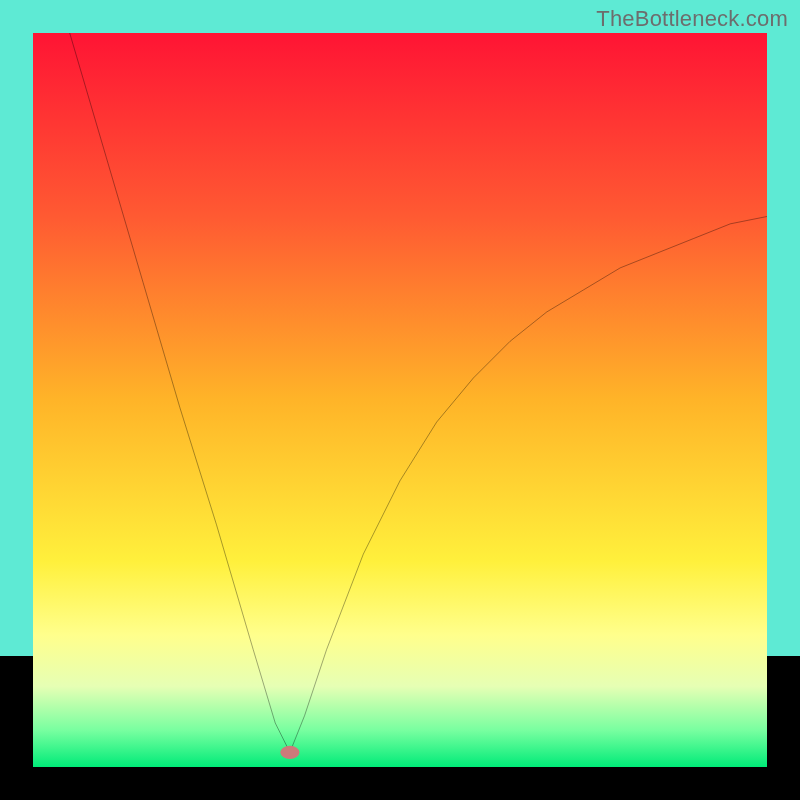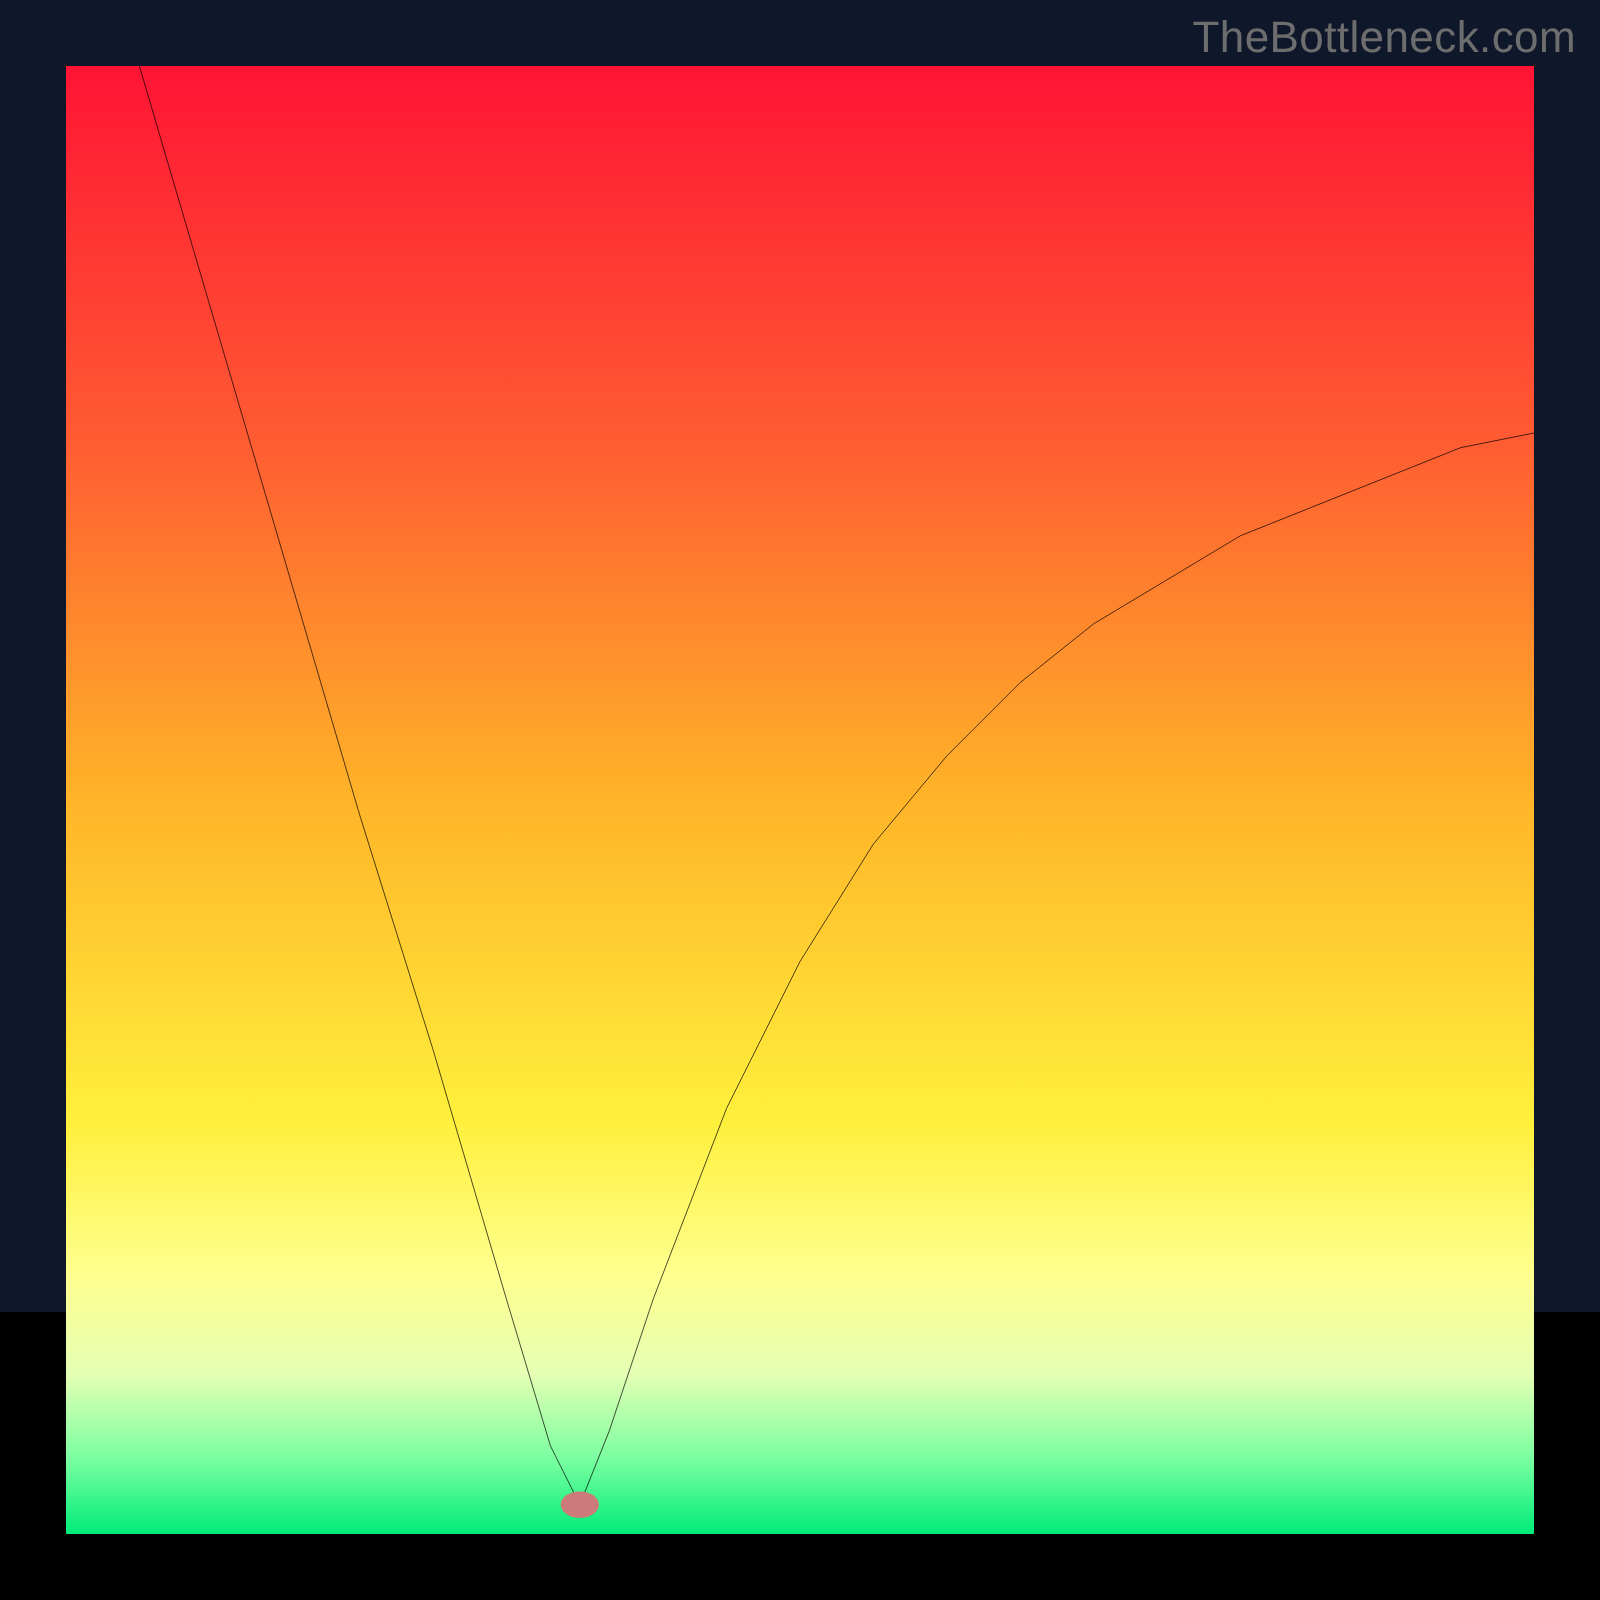--- a/index.html
+++ b/index.html
@@ -10,21 +10,21 @@
     background: #000;
     overflow: hidden;
     font-family: Arial, Helvetica, sans-serif;
   }
   .frame {
     position: absolute;
     left: 0;
     top: 0;
     width: 800px;
     height: 656px;
-    background: #0f172a;
+    background: #5eead4;
   }
   .plot-area {
     position: absolute;
     left: 33px;
     top: 33px;
     width: 734px;
     height: 734px;
     background: linear-gradient(to bottom,
       rgb(255,  20,  52) 0%,
       rgb(255,  90,  50) 25%,

